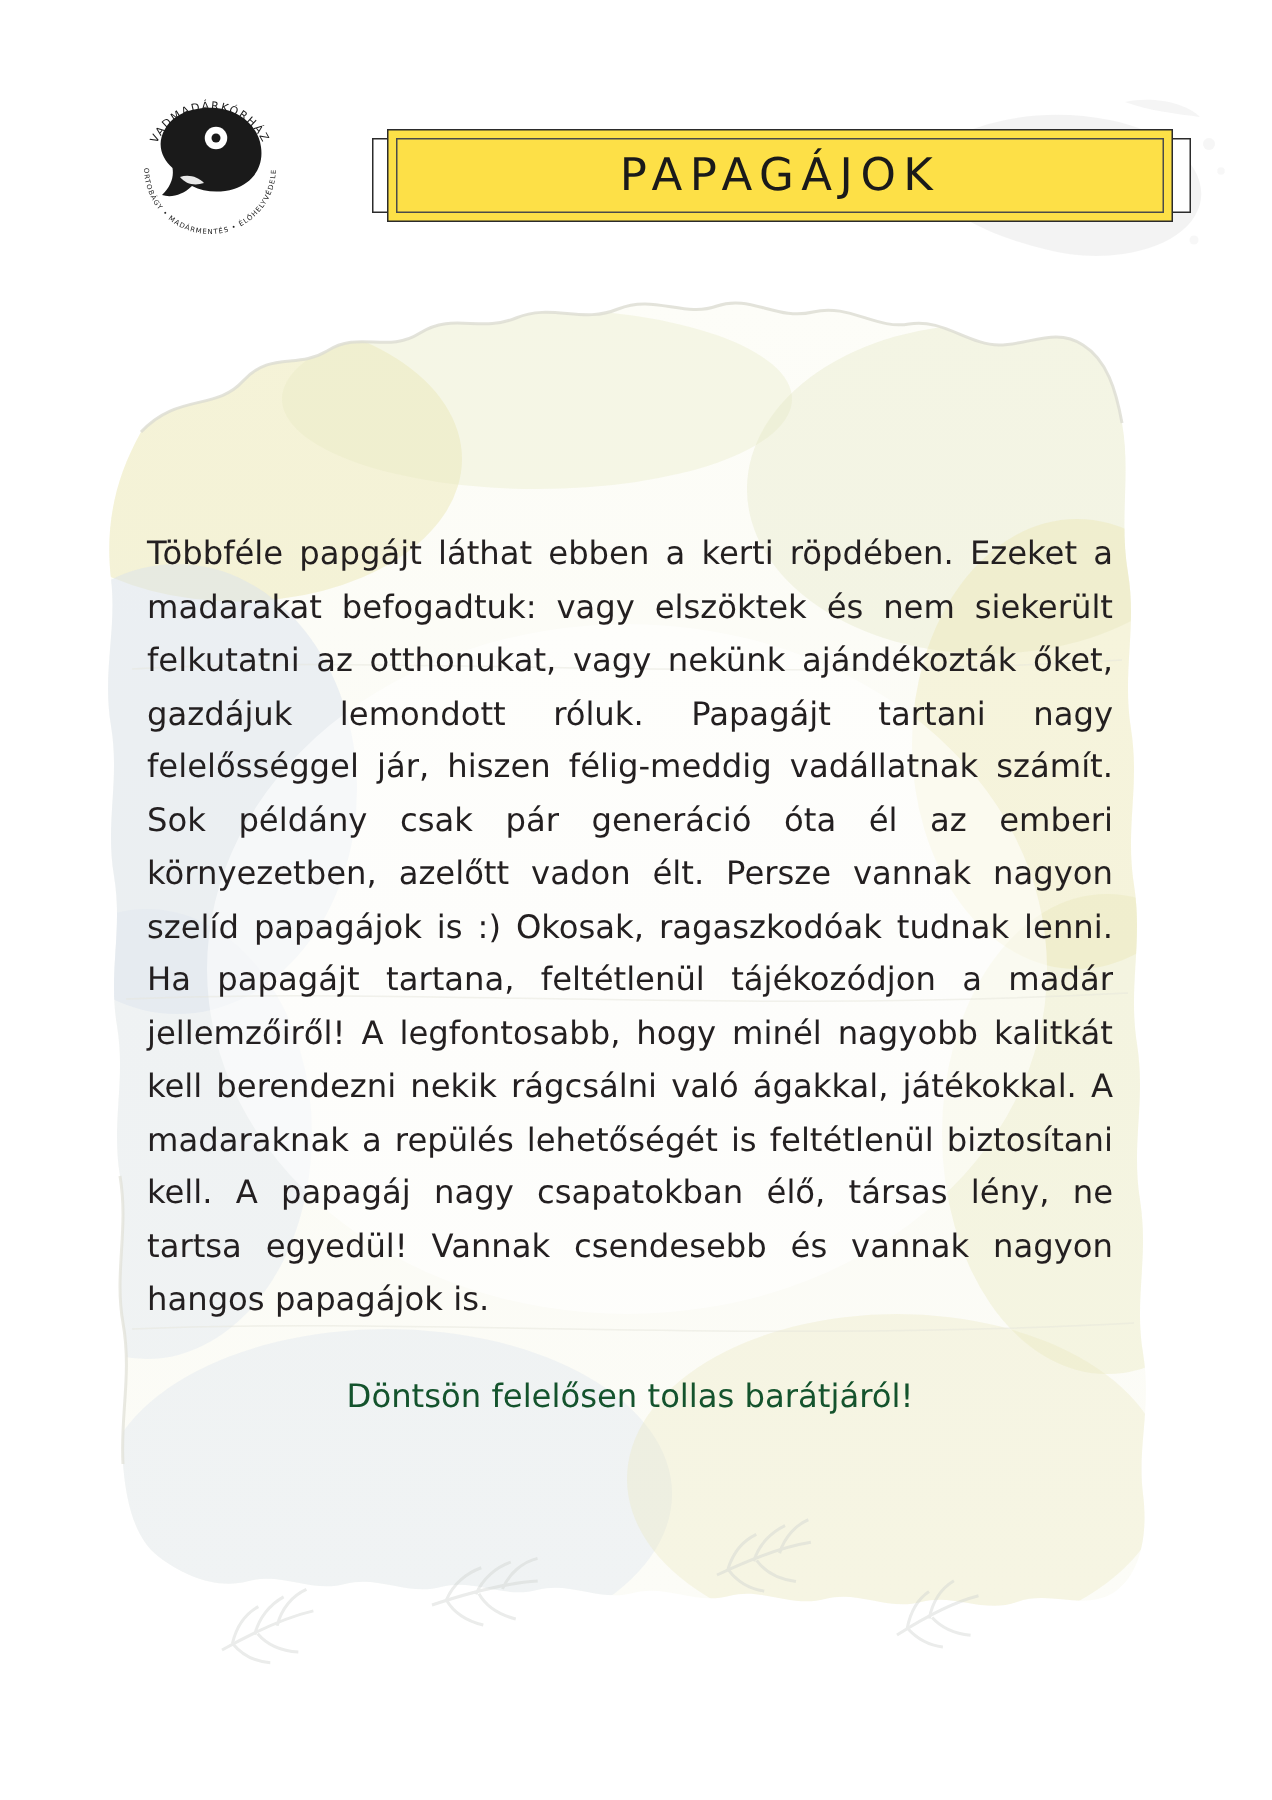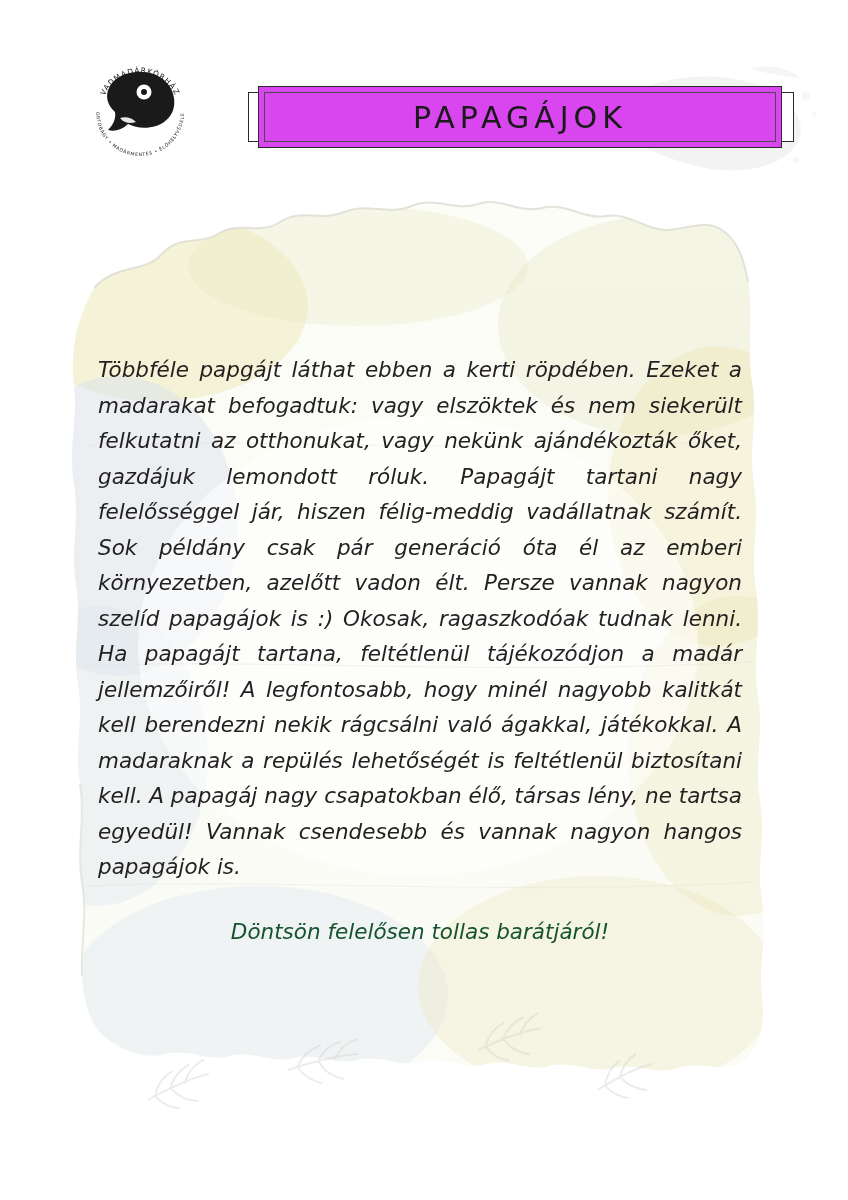--- a/index.html
+++ b/index.html
@@ -34,21 +34,21 @@
   .logo svg { display:block; }
 
   
   .title-plaque {
     position: absolute;
     left: 258px;
     top: 86px;
     width: 524px;
     height: 62px;
     border: 1.5px solid #2b2b2b;
-    background: #d946ef;
+    background: #fde047;
     box-sizing: border-box;
     padding-left: 36px;
   }
   .title-plaque:before {
     content: "";
     position: absolute;
     left: 5px; top: 5px; right: 5px; bottom: 5px;
     border: 1px solid #4a4a4a;
   }
   .title-plaque .title-text {
@@ -107,21 +107,20 @@
     height: 190px;
     opacity: .5;
   }
 
   
   .content {
     position: absolute;
     left: 98px;
     top: 352px;
     width: 644px;
-    font-style: italic;
   }
   .content p {
     margin: 0;
     font-size: 21.5px;
     line-height: 35.5px;
     text-align: justify;
     text-justify: inter-word;
     color: #231f20;
     font-family: "DejaVu Sans", sans-serif;
     font-weight: 400;

